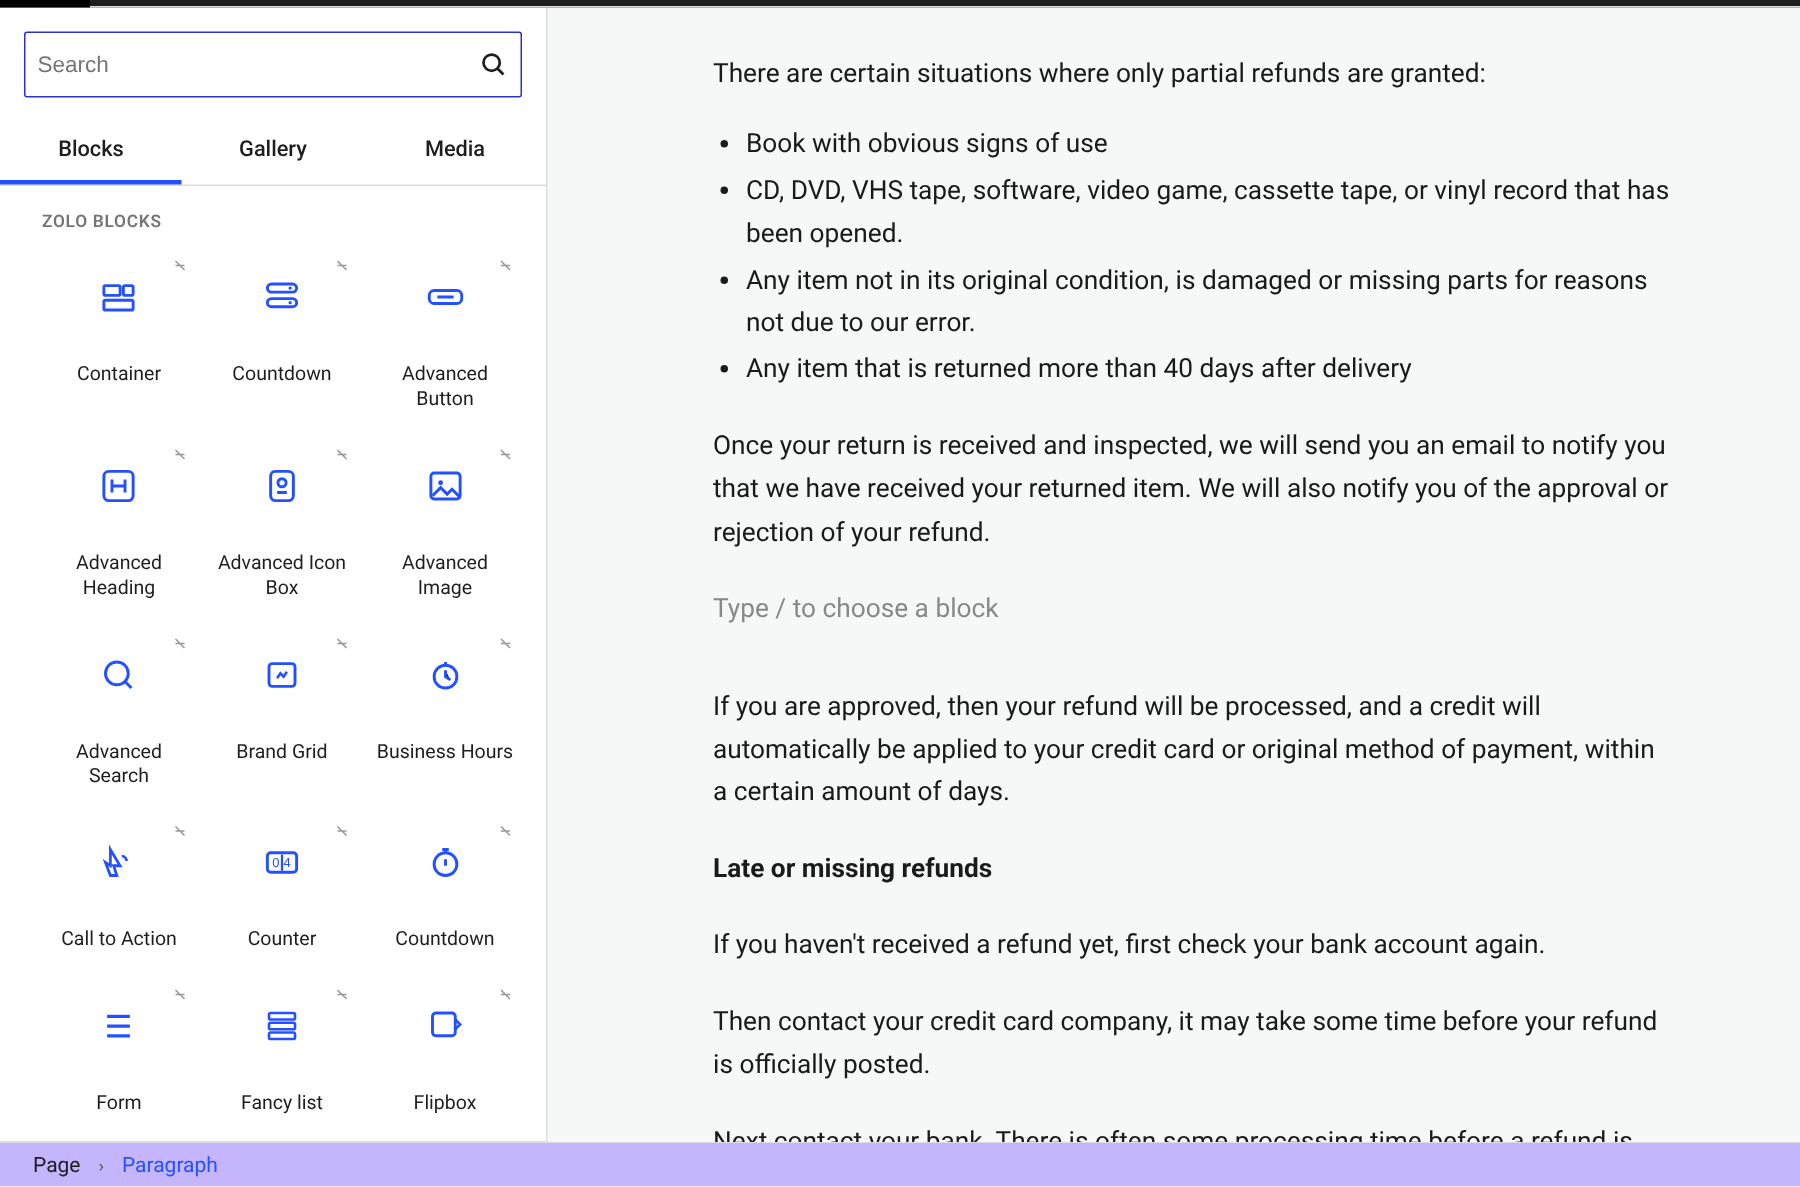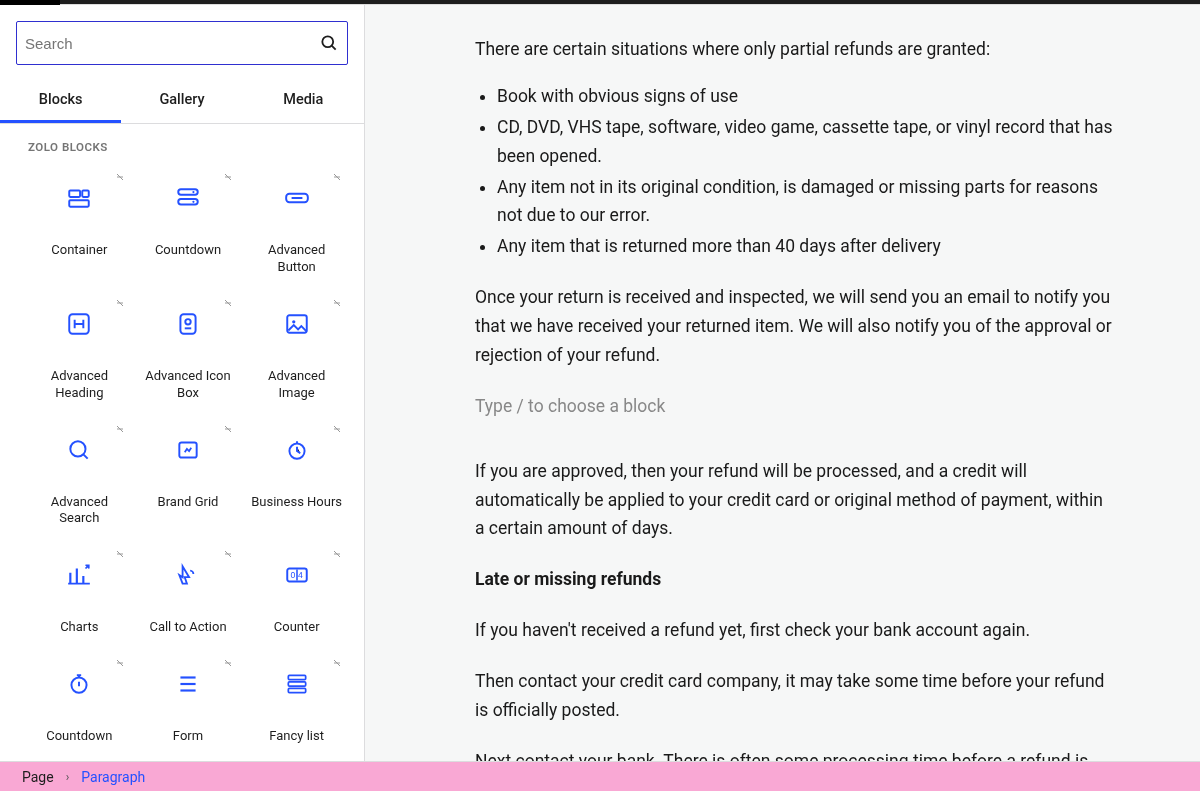--- a/index.html
+++ b/index.html
@@ -152,21 +152,21 @@
 }
 .content strong { font-weight: 700; }
 .breadcrumb {
   height: 30px;
   border-top: 1px solid #dcdcde;
   display: flex;
   align-items: center;
   padding: 0 22px;
   font-size: 14px;
   gap: 12px;
-  background: #f9a8d4;
+  background: #c4b5fd;
 }
 .breadcrumb .crumb { color: #1e1e1e; }
 .breadcrumb .crumb.active { color: #2451ff; }
 .breadcrumb .sep { color: #555; font-size: 12px; }
 svg { display: block; }
 </style>
 </head>
 <body>
 
 <div class="topbar"></div>
@@ -303,33 +303,20 @@
               <svg width="10" height="10" viewBox="0 0 10 10">
                 <path d="M2 2l6 6M2 5h6" stroke="#999" stroke-width="1"></path>
               </svg>
             </span>
             <span class="block-icon">
               <svg width="26" height="26" viewBox="0 0 24 24">
                 <use href="#i-clock"></use>
               </svg>
             </span>
             <span class="block-label">Business Hours</span>
-          </div>
-          <div class="block-item">
-            <span class="badge">
-              <svg width="10" height="10" viewBox="0 0 10 10">
-                <path d="M2 2l6 6M2 5h6" stroke="#999" stroke-width="1"></path>
-              </svg>
-            </span>
-            <span class="block-icon">
-              <svg width="26" height="26" viewBox="0 0 24 24">
-                <use href="#i-charts"></use>
-              </svg>
-            </span>
-            <span class="block-label">Charts</span>
           </div>
           <div class="block-item">
             <span class="badge">
               <svg width="10" height="10" viewBox="0 0 10 10">
                 <path d="M2 2l6 6M2 5h6" stroke="#999" stroke-width="1"></path>
               </svg>
             </span>
             <span class="block-icon">
               <svg width="26" height="26" viewBox="0 0 24 24">
                 <use href="#i-cta"></use>

